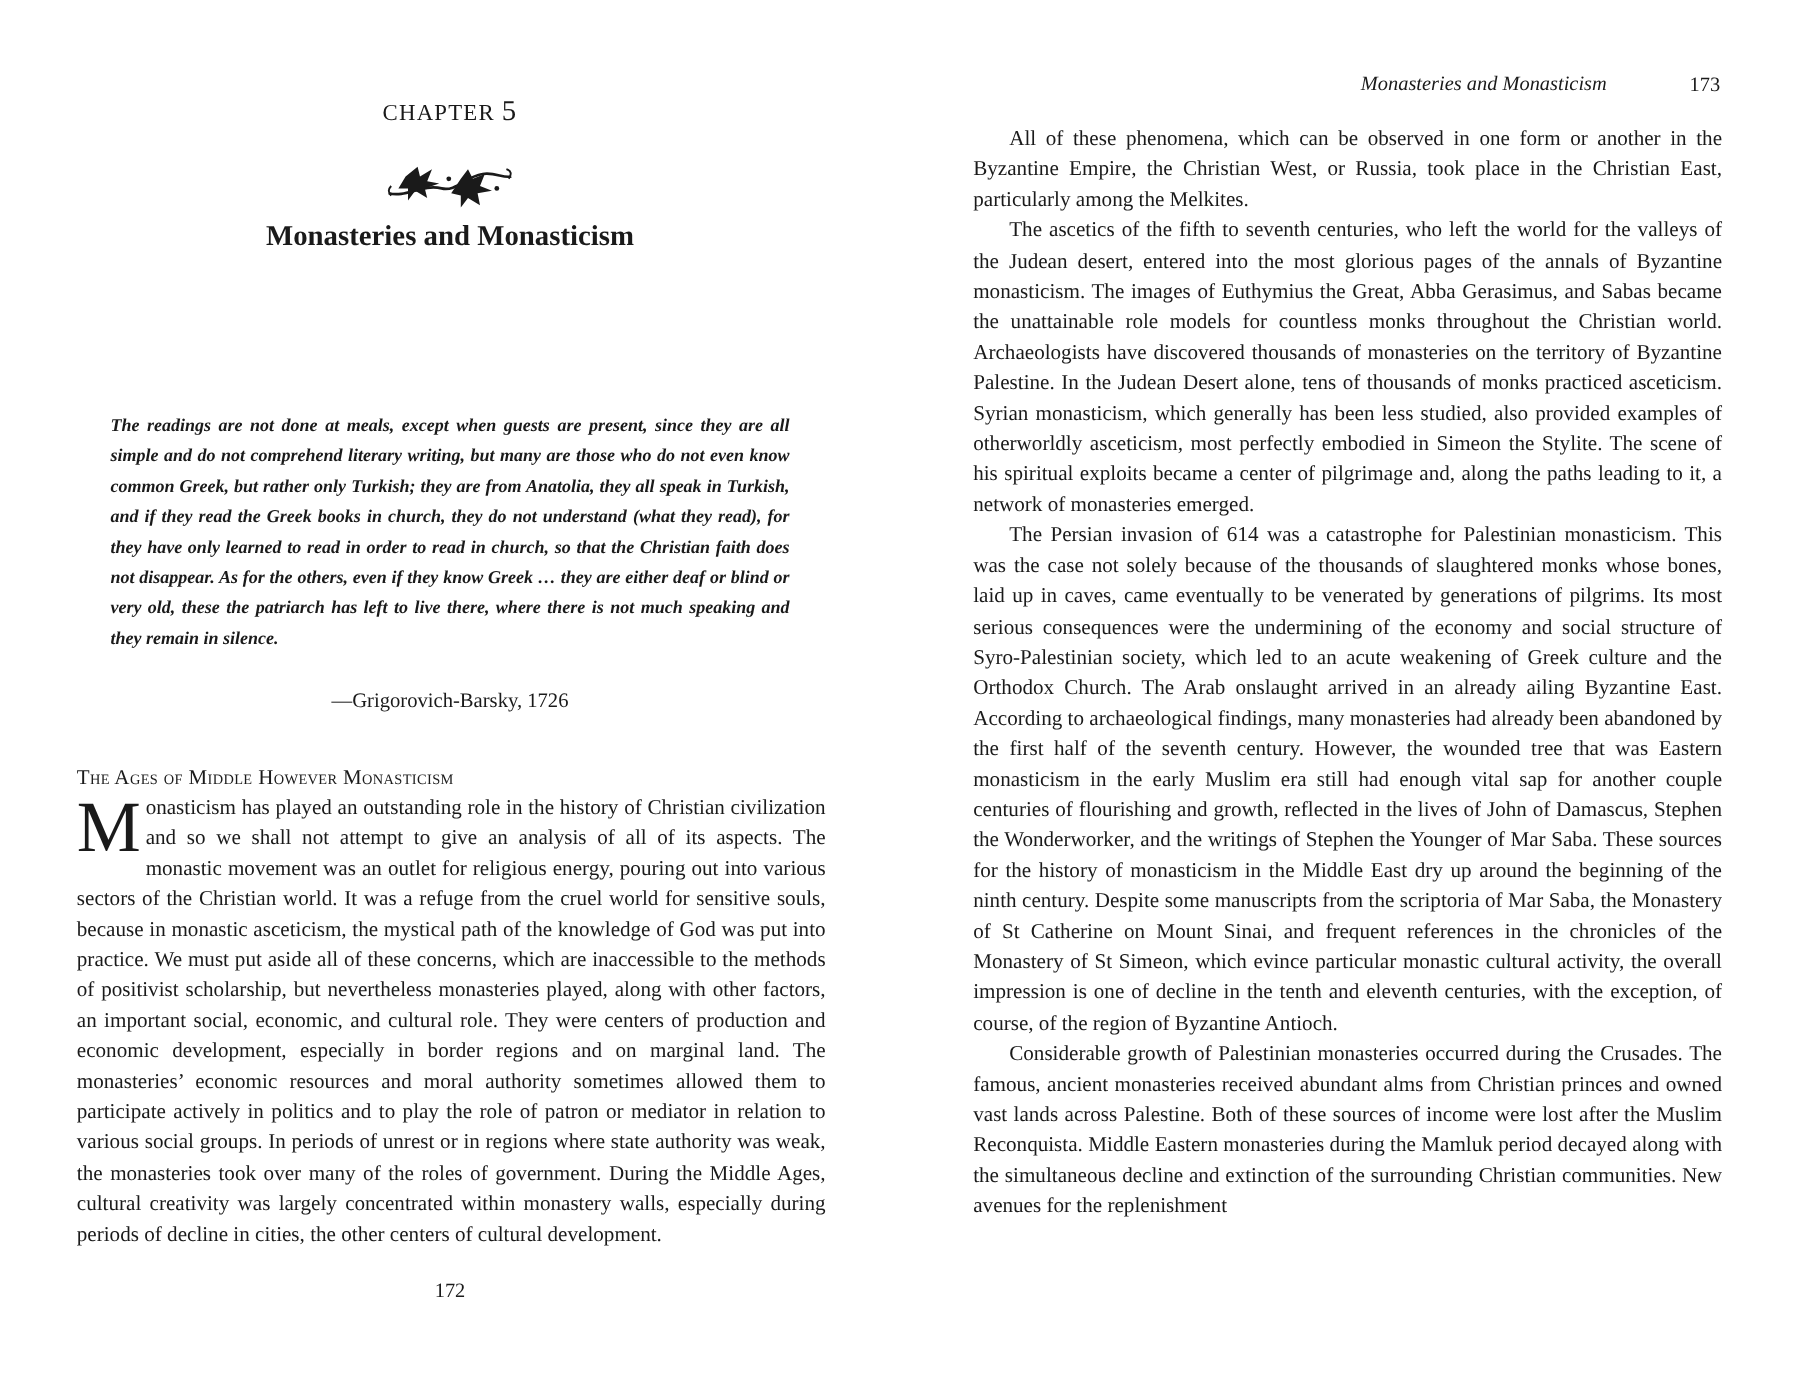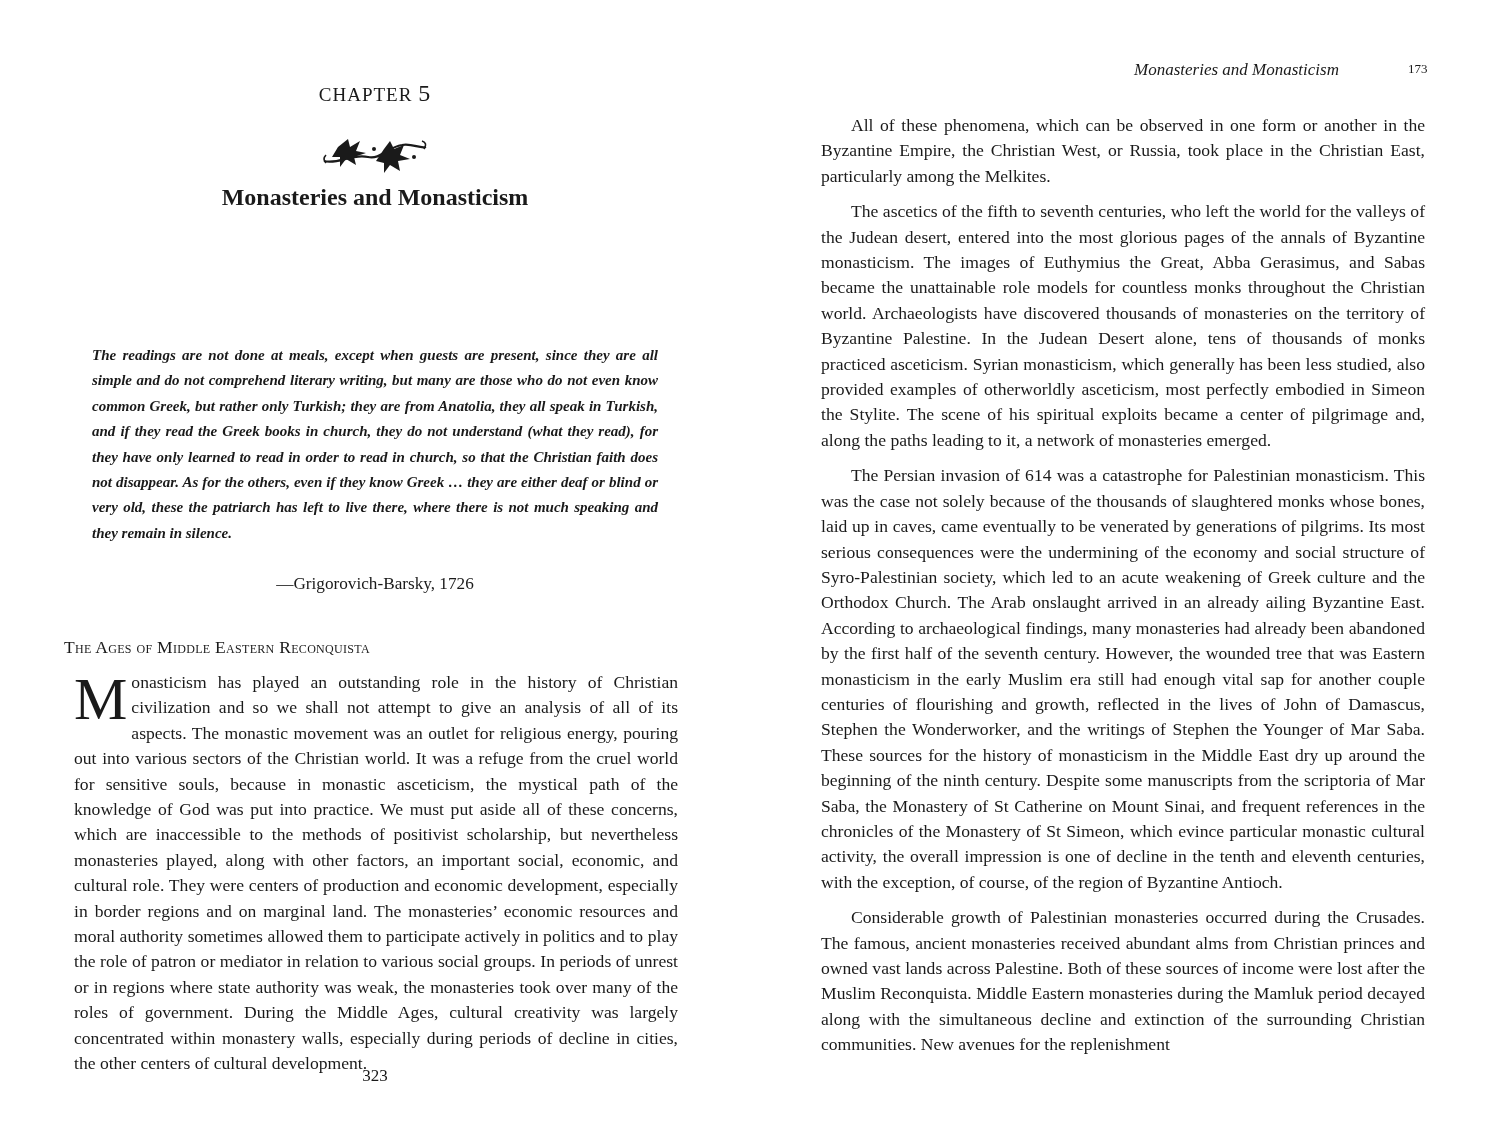--- a/index.html
+++ b/index.html
@@ -19,28 +19,28 @@
   .epigraph { position: absolute; top: 343px; left: 92px; width: 566px;
               font-style: italic; font-size: 15px; line-height: 25.4px; text-align: justify; font-weight: bold; }
   .epigraph-attrib { position: absolute; top: 574px; left: 92px; width: 566px; text-align: center;
                      font-size: 17.2px; }
 
   .section-heading { position: absolute; top: 637px; left: 64px; width: 624px;
                      font-size: 17.5px; font-variant: small-caps; letter-spacing: 0.3px; }
 
   .body-text { position: absolute; left: 64px; width: 624px; font-size: 17.6px; line-height: 25.4px;
                text-align: justify; }
-  .body-text p { margin: 10px; }
+  .body-text p { margin: 0; }
   .left-body { top: 660px; }
   .dropcap { float: left; font-size: 60px; line-height: 46px; margin: 6px 4px 0 0; }
 
   .folio-left { position: absolute; top: 1066px; left: 0; width: 750px; text-align: center; font-size: 17px; }
 
   .running-head { position: absolute; top: 60px; left: 1134px; font-style: italic; font-size: 17px; }
-  .folio-right { position: absolute; top: 61px; left: 1408px; font-size: 13px; }
+  .folio-right { position: absolute; top: 61px; left: 1408px; font-size: 17px; }
   .right-body { left: 811px; top: 103px; width: 624px; }
   .right-body p { text-indent: 30px; }
 </style>
 </head>
 <body>
 
 <div class="page left">
   <div class="chapter-label">
     <span>CHAPTER</span>
     <span class="num">5</span>
@@ -54,29 +54,29 @@
     <path d="M66 14 L72 6 L76 14 L86 10 L82 20 L92 24 L80 26 L82 36 L72 30 L66 38 L66 28 L58 26 Z" fill="#1a1a1a"></path>
     <circle cx="56" cy="14" r="2" fill="#1a1a1a"></circle>
     <circle cx="96" cy="22" r="2" fill="#1a1a1a"></circle>
   </svg>
 
   <div class="chapter-title">Monasteries and Monasticism</div>
 
   <div class="epigraph">The readings are not done at meals, except when guests are present, since they are all simple and do not comprehend literary writing, but many are those who do not even know common Greek, but rather only Turkish; they are from Anatolia, they all speak in Turkish, and if they read the Greek books in church, they do not understand (what they read), for they have only learned to read in order to read in church, so that the Christian faith does not disappear. As for the others, even if they know Greek … they are either deaf or blind or very old, these the patriarch has left to live there, where there is not much speaking and they remain in silence.</div>
   <div class="epigraph-attrib">—Grigorovich-Barsky, 1726</div>
 
-  <div class="section-heading">The Ages of Middle Eastern Reconquista</div>
+  <div class="section-heading">The Ages of Middle However Monasticism</div>
 
   <div class="body-text left-body">
     <p>
       <span class="dropcap">M</span><span>onasticism has played an outstanding role in the history of Christian civilization and so we shall not attempt to give an analysis of all of its aspects. The monastic movement was an outlet for religious energy, pouring out into various sectors of the Christian world. It was a refuge from the cruel world for sensitive souls, because in monastic asceticism, the mystical path of the knowledge of God was put into practice. We must put aside all of these concerns, which are inaccessible to the methods of positivist scholarship, but nevertheless monasteries played, along with other factors, an important social, economic, and cultural role. They were centers of production and economic development, especially in border regions and on marginal land. The monasteries’ economic resources and moral authority sometimes allowed them to participate actively in politics and to play the role of patron or mediator in relation to various social groups. In periods of unrest or in regions where state authority was weak, the monasteries took over many of the roles of government. During the Middle Ages, cultural creativity was largely concentrated within monastery walls, especially during periods of decline in cities, the other centers of cultural development.</span>
     </p>
   </div>
 
-  <div class="folio-left">323</div>
+  <div class="folio-left">172</div>
 </div>
 
 <div class="page right"></div>
 
 <div class="running-head">Monasteries and Monasticism</div>
 <div class="folio-right">173</div>
 
 <div class="body-text right-body">
   <p>All of these phenomena, which can be observed in one form or another in the Byzantine Empire, the Christian West, or Russia, took place in the Christian East, particularly among the Melkites.</p>
   <p>The ascetics of the fifth to seventh centuries, who left the world for the valleys of the Judean desert, entered into the most glorious pages of the annals of Byzantine monasticism. The images of Euthymius the Great, Abba Gerasimus, and Sabas became the unattainable role models for countless monks throughout the Christian world. Archaeologists have discovered thousands of monasteries on the territory of Byzantine Palestine. In the Judean Desert alone, tens of thousands of monks practiced asceticism. Syrian monasticism, which generally has been less studied, also provided examples of otherworldly asceticism, most perfectly embodied in Simeon the Stylite. The scene of his spiritual exploits became a center of pilgrimage and, along the paths leading to it, a network of monasteries emerged.</p>

